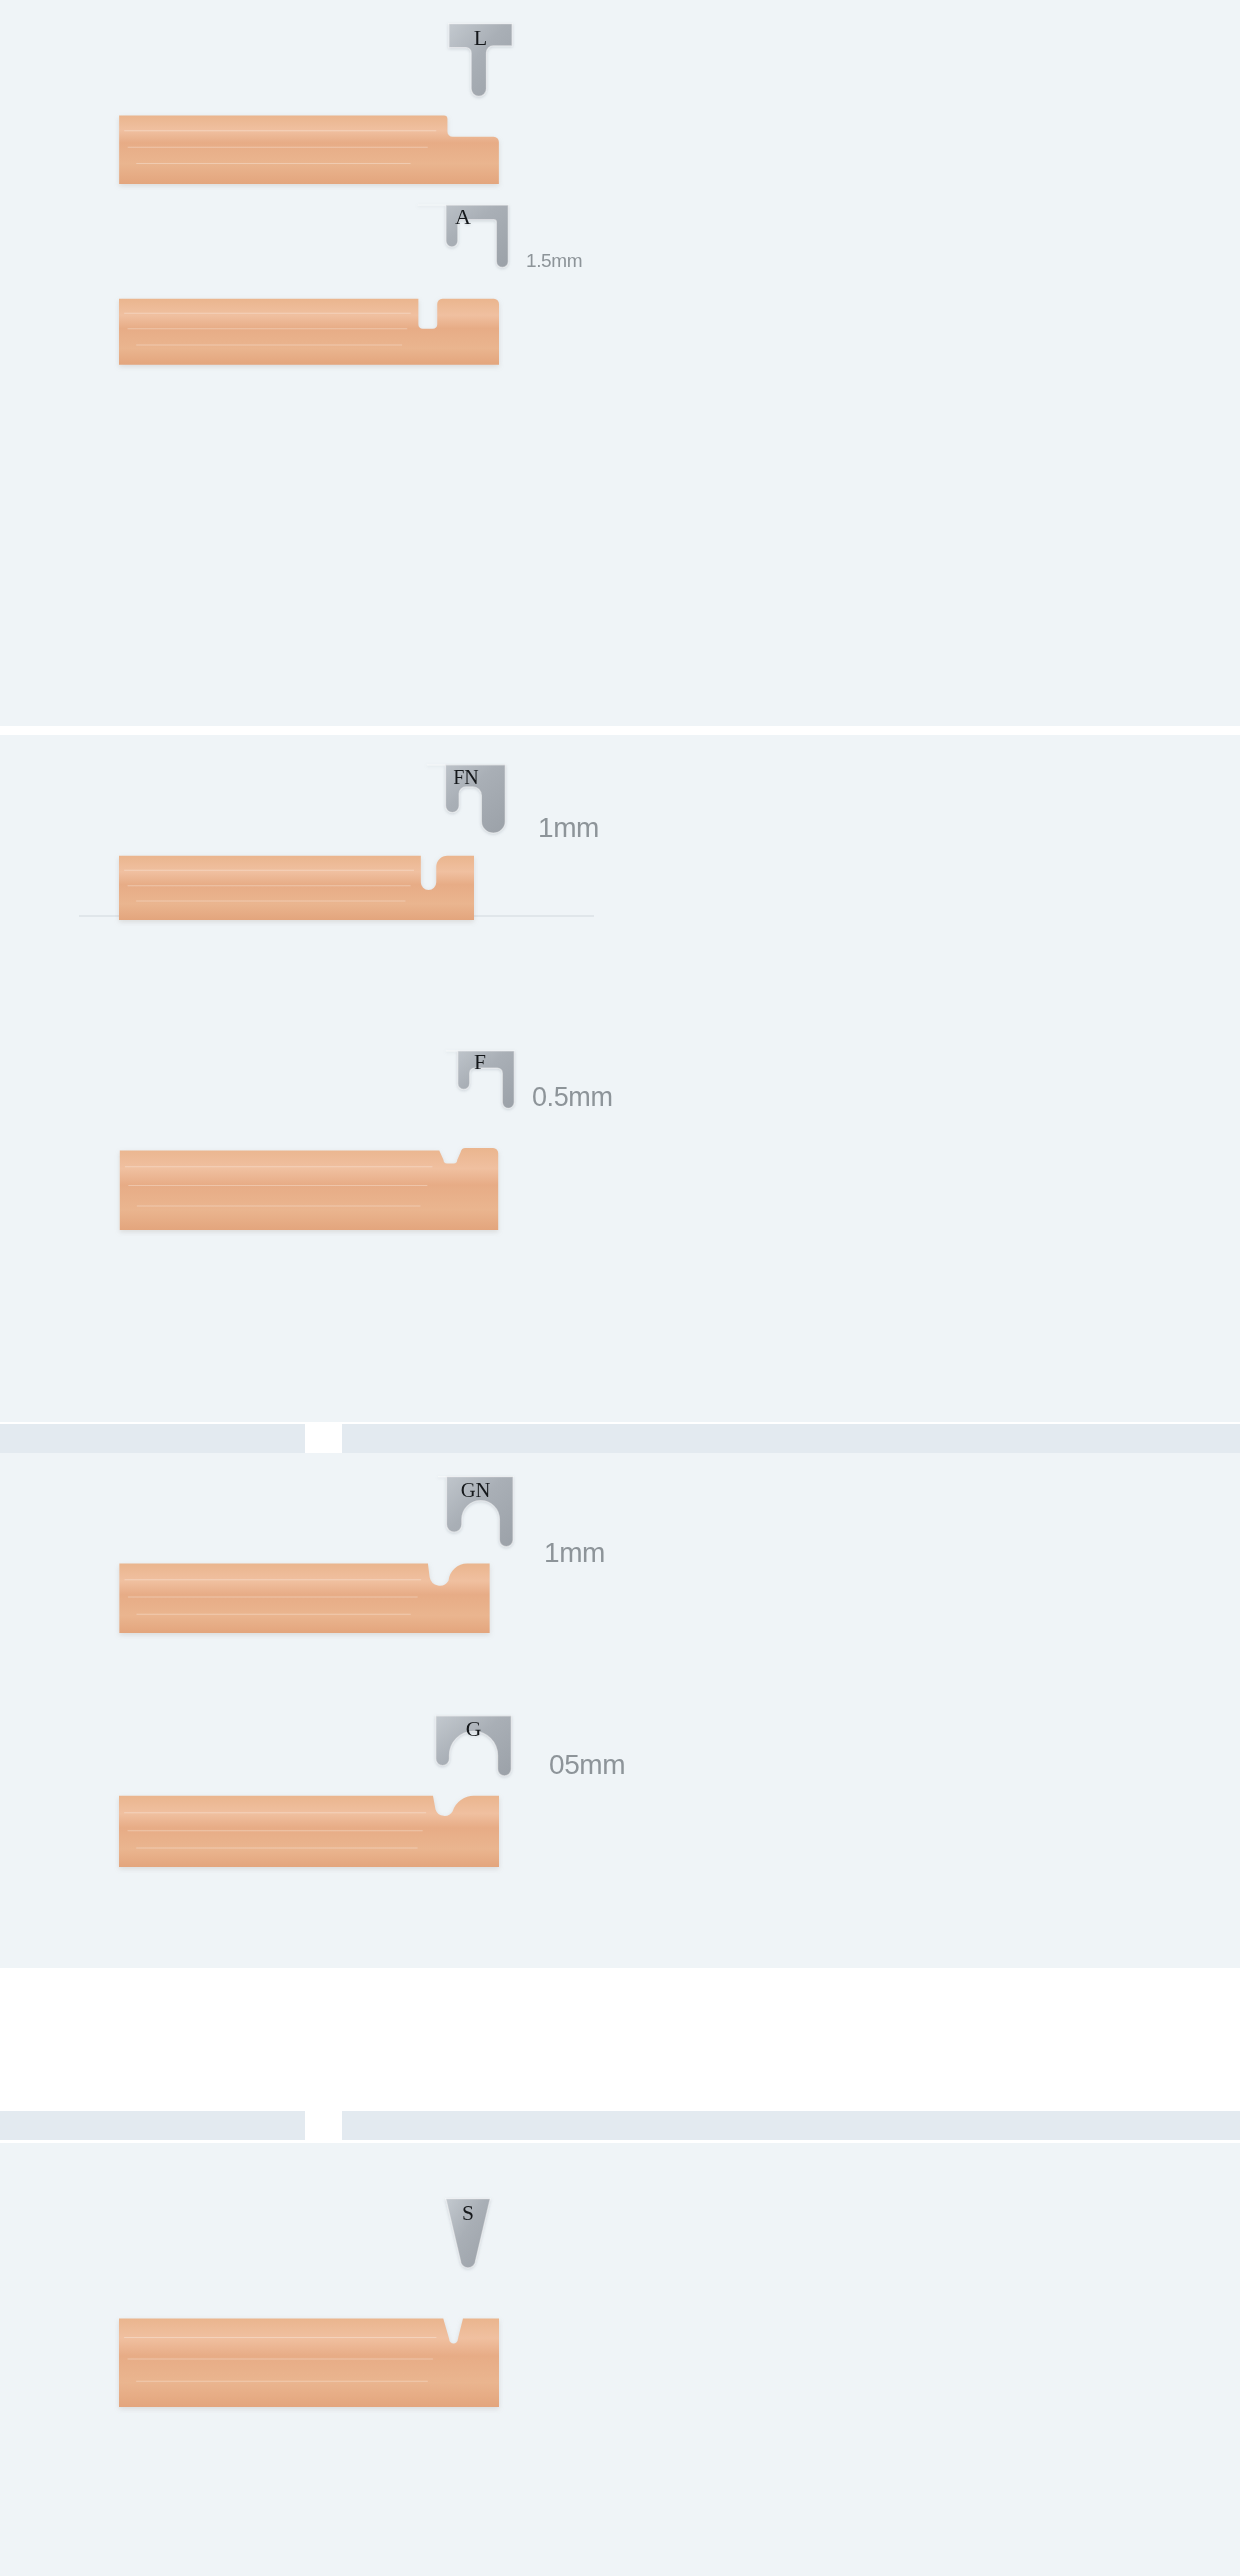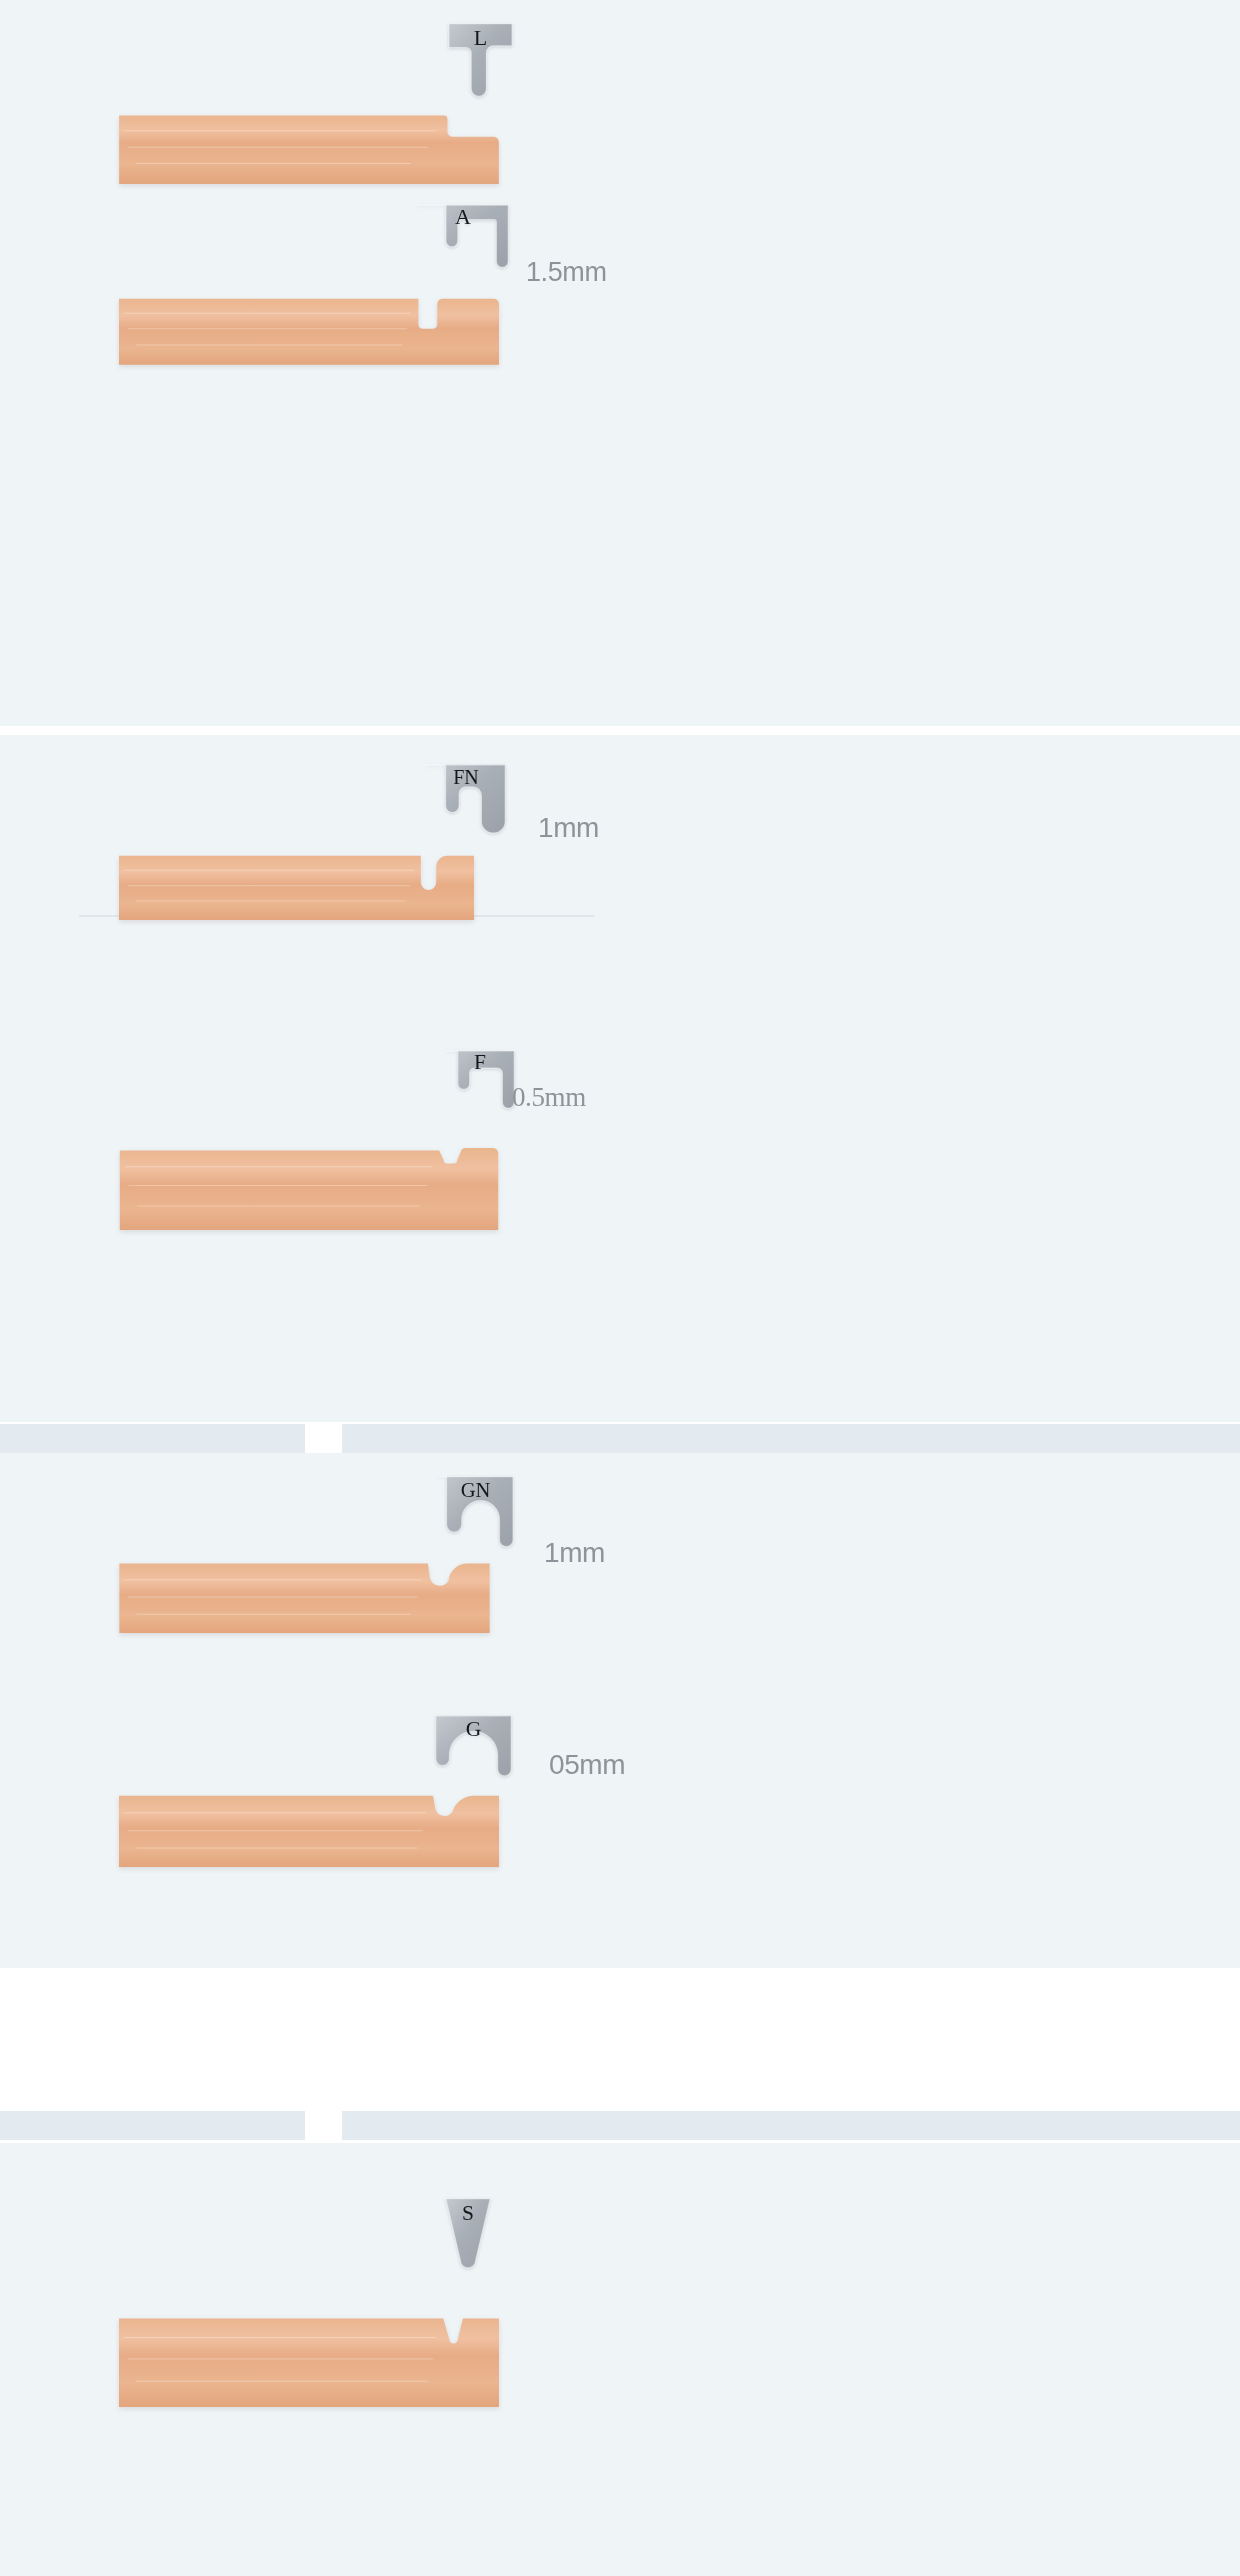--- a/index.html
+++ b/index.html
@@ -122,21 +122,21 @@
               <stop offset="45%" stop-color="#a9afb6"></stop>
               <stop offset="100%" stop-color="#9ba1a8"></stop>
             </linearGradient>
           </defs>
           <path d="M2,2 H108 V68 a7,7 0 0 1 -14,0 V22 a3,3 0 0 0 -3,-3 H52 a3,3 0 0 0 -3,3 V44 a7,7 0 0 1 -14,0 V2 Z" fill="url(#steelA)"></path>
           <path d="M2,2 H108 V68 a7,7 0 0 1 -14,0 V22 a3,3 0 0 0 -3,-3 H52 a3,3 0 0 0 -3,3 V44 a7,7 0 0 1 -14,0 V2 Z" fill="none" stroke="#ffffff" stroke-opacity="0.5" stroke-width="1.5"></path>
         </svg>
         <div class="tool-letter" style="top:3.4px; font-size:22px;">A</div>
       </div>
 
-      <div class="measure" style="left:526px; top:56px; font-size:27px;">1.5mm</div>
+      <div class="measure" style="left:526px; top:48px; font-size:19px;">1.5mm</div>
 
       <div class="board" style="left:119px; top:93px; width:380px; height:69px;">
         <svg width="380" height="69" viewBox="0 0 443 80" aria-hidden="true">
           <defs>
             <linearGradient id="woodA" x1="0" y1="0" x2="0" y2="1">
               <stop offset="0%" stop-color="#eab58e"></stop>
               <stop offset="25%" stop-color="#f0c0a0"></stop>
               <stop offset="45%" stop-color="#e7ac86"></stop>
               <stop offset="75%" stop-color="#eab58f"></stop>
               <stop offset="100%" stop-color="#e3a57d"></stop>
@@ -207,21 +207,21 @@
               <stop offset="45%" stop-color="#a9afb6"></stop>
               <stop offset="100%" stop-color="#9ba1a8"></stop>
             </linearGradient>
           </defs>
           <path d="M2,2 H82 V62 a7,7 0 0 1 -14,0 V28 a6,6 0 0 0 -6,-6 H36 a6,6 0 0 0 -6,6 V40 a7,7 0 0 1 -14,0 V2 Z" fill="url(#steelF)"></path>
           <path d="M2,2 H82 V62 a7,7 0 0 1 -14,0 V28 a6,6 0 0 0 -6,-6 H36 a6,6 0 0 0 -6,6 V40 a7,7 0 0 1 -14,0 V2 Z" fill="none" stroke="#ffffff" stroke-opacity="0.5" stroke-width="1.5"></path>
         </svg>
         <div class="tool-letter" style="top:3.4px; font-size:21.5px;">F</div>
       </div>
 
-      <div class="measure" style="left:512px; top:44px; font-size:27px;font-family:Liberation Serif, serif;">0.5mm</div>
+      <div class="measure" style="left:532px; top:44px; font-size:27px;">0.5mm</div>
 
       <div class="board" style="left:119px; top:108px; width:380px; height:82px;">
         <svg width="380" height="82" viewBox="0 0 443 96" aria-hidden="true">
           <defs>
             <linearGradient id="woodF" x1="0" y1="0" x2="0" y2="1">
               <stop offset="0%" stop-color="#eab58e"></stop>
               <stop offset="25%" stop-color="#f0c0a0"></stop>
               <stop offset="45%" stop-color="#e7ac86"></stop>
               <stop offset="75%" stop-color="#eab58f"></stop>
               <stop offset="100%" stop-color="#e3a57d"></stop>

